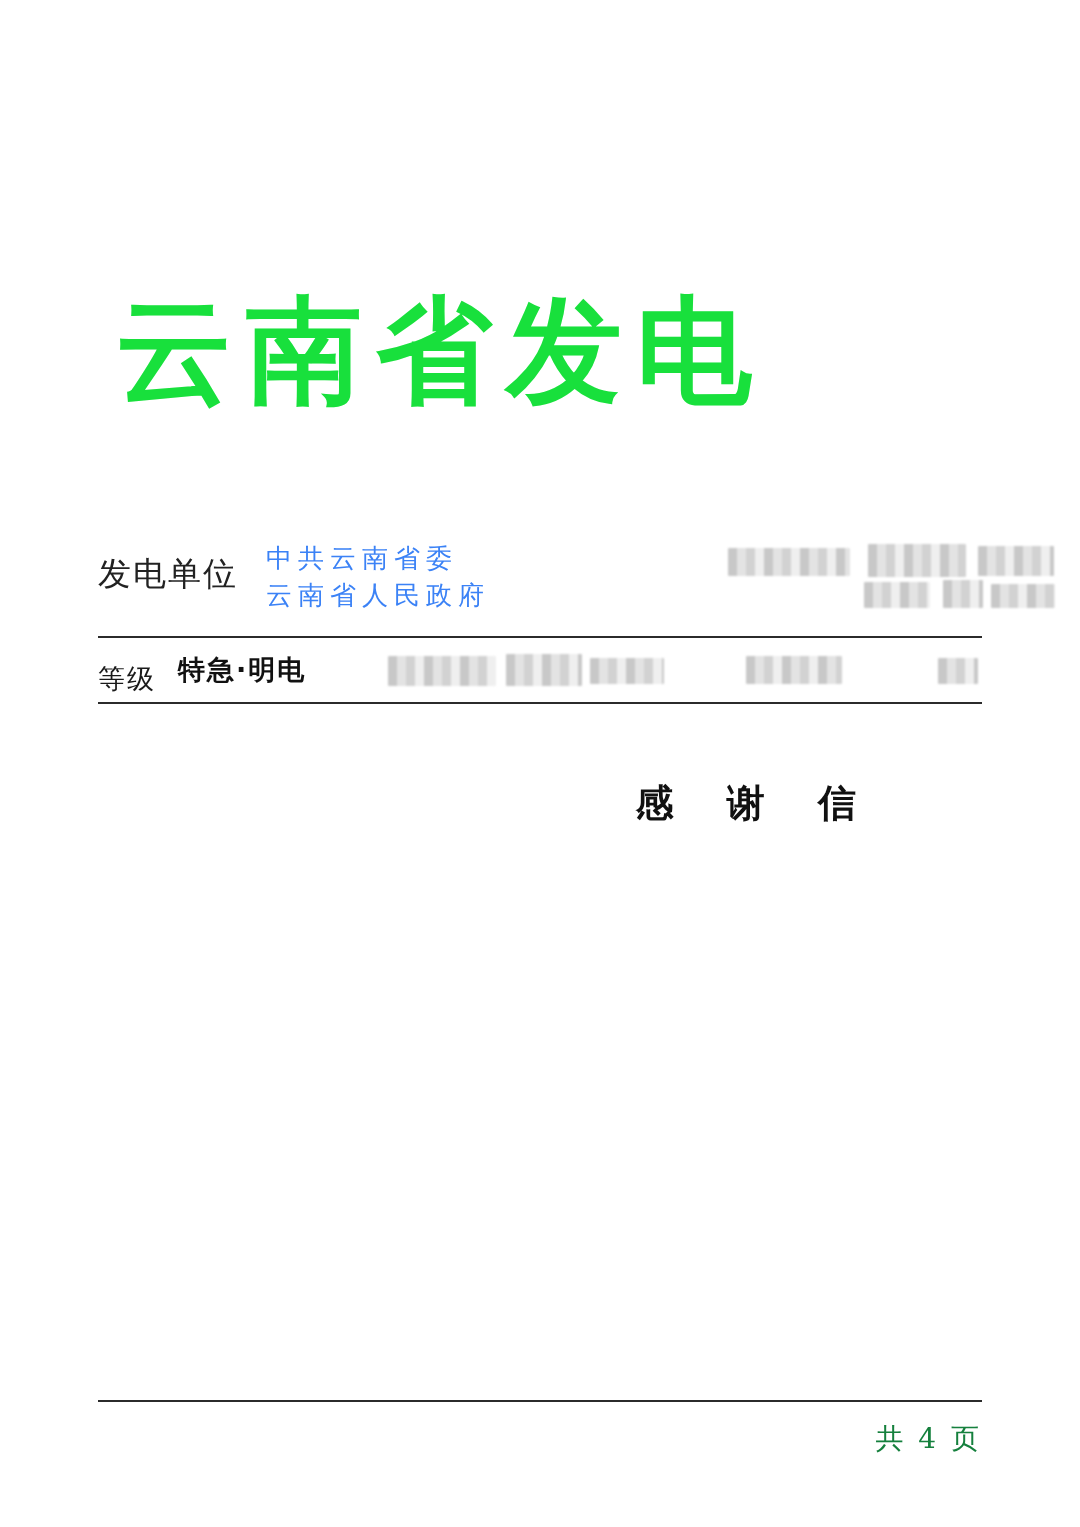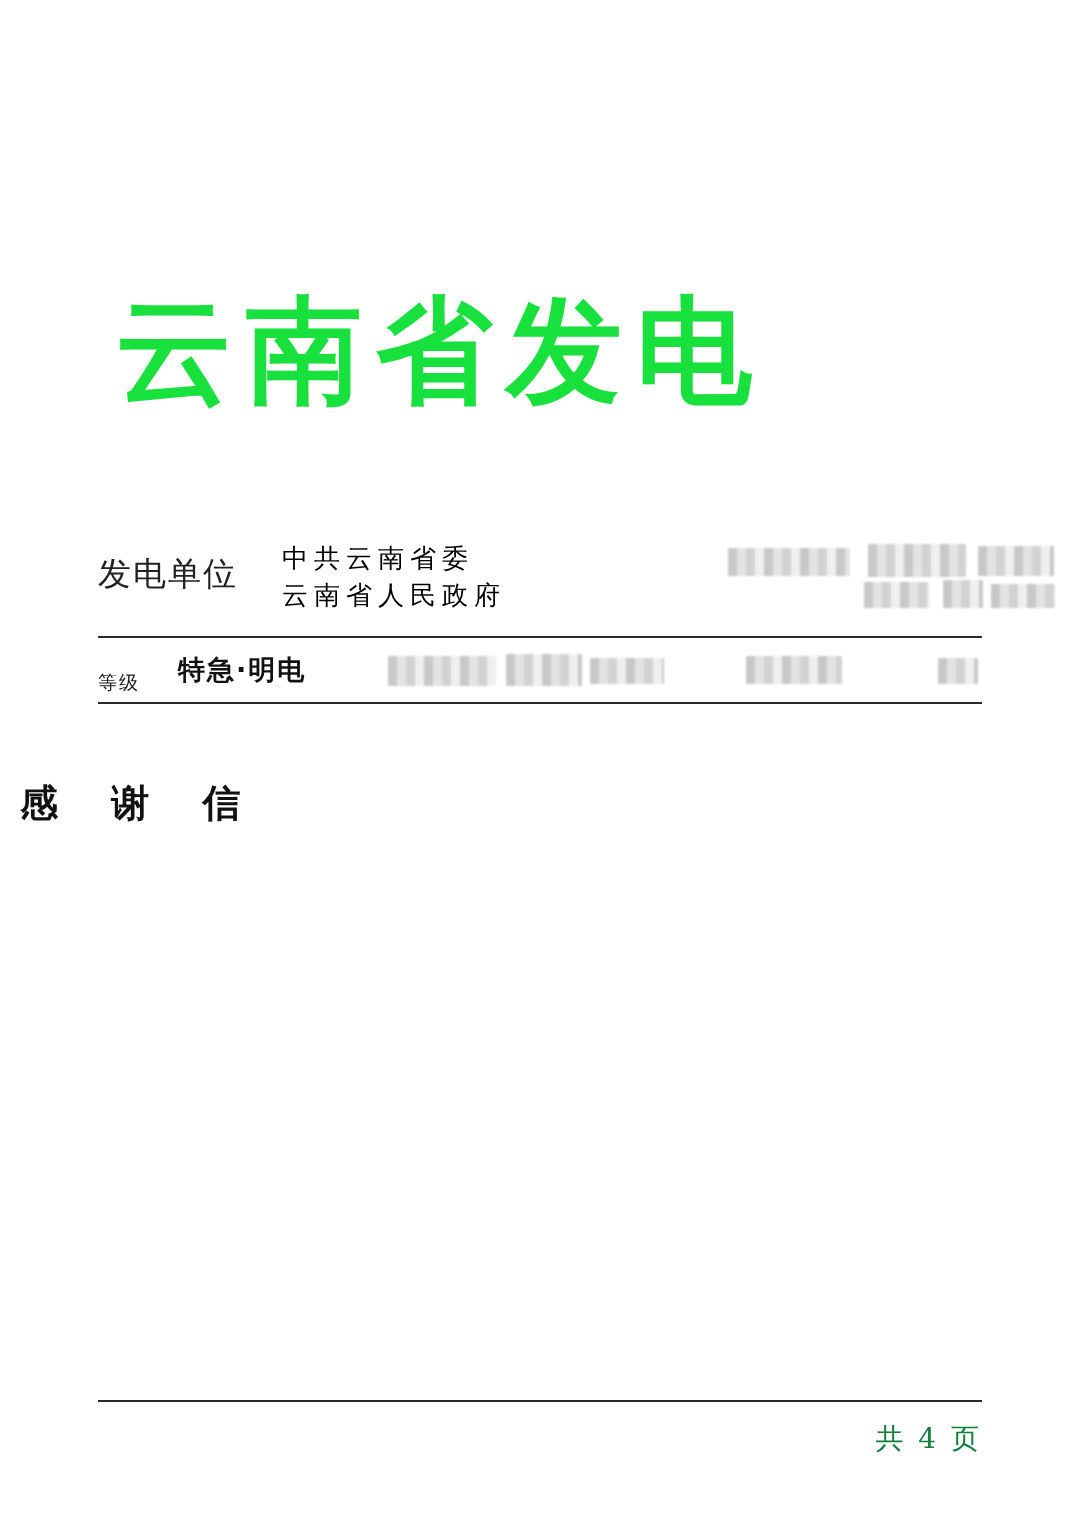--- a/index.html
+++ b/index.html
@@ -56,26 +56,26 @@
 
   .field-label {
     font-size: 33px;
     letter-spacing: 2px;
     color: #222;
     padding-top: 12px;
     white-space: nowrap;
   }
 
   .unit-names {
-    margin-left: 44px;
+    margin-left: 28px;
     font-family: "DejaVu Serif", "Liberation Serif", serif;
     font-size: 26px;
     line-height: 1.42;
     letter-spacing: 6px;
-    color: #000000;
+    color: #3b82f6;
     white-space: nowrap;
   }
 
   .redact {
     background: repeating-linear-gradient(
       90deg,
       #c8c8c8 0px, #c8c8c8 9px,
       #e3e3e3 9px, #e3e3e3 18px,
       #d2d2d2 18px, #d2d2d2 27px,
       #efefef 27px, #efefef 36px
@@ -103,25 +103,25 @@
   .rule-footer { position: absolute; top: 1400px; left: 98px; width: 884px; }
 
   .grade-row {
     position: absolute;
     top: 650px;
     left: 98px;
     width: 884px;
     height: 48px;
   }
   .grade-label {
-    font-size: 19px;
+    font-size: 27px;
     letter-spacing: 2px;
     position: absolute;
     left: 0;
-    top: 20px;
+    top: 11px;
   }
   .grade-value {
     position: absolute;
     left: 80px;
     top: 2px;
     font-family: "DejaVu Sans", "Liberation Sans", sans-serif;
     font-weight: 700;
     font-size: 27px;
     letter-spacing: 2px;
     color: #111;
@@ -131,21 +131,21 @@
   .redact-i { position: absolute; left: 492px; top: 8px;  width: 74px;  height: 26px; }
   .redact-j { position: absolute; left: 648px; top: 6px;  width: 96px;  height: 28px; }
   .redact-k { position: absolute; left: 840px; top: 8px;  width: 40px;  height: 26px; }
 
   
   .doc-title {
     position: absolute;
     top: 778px;
     left: 0;
     width: 876px;
-    text-align: left;
+    text-align: right;
     font-family: "DejaVu Sans", "Liberation Sans", sans-serif;
     font-weight: 700;
     font-size: 38px;
     letter-spacing: 20px;
     text-indent: 20px;
     color: #111;
   }
 
   
   .body-text {

